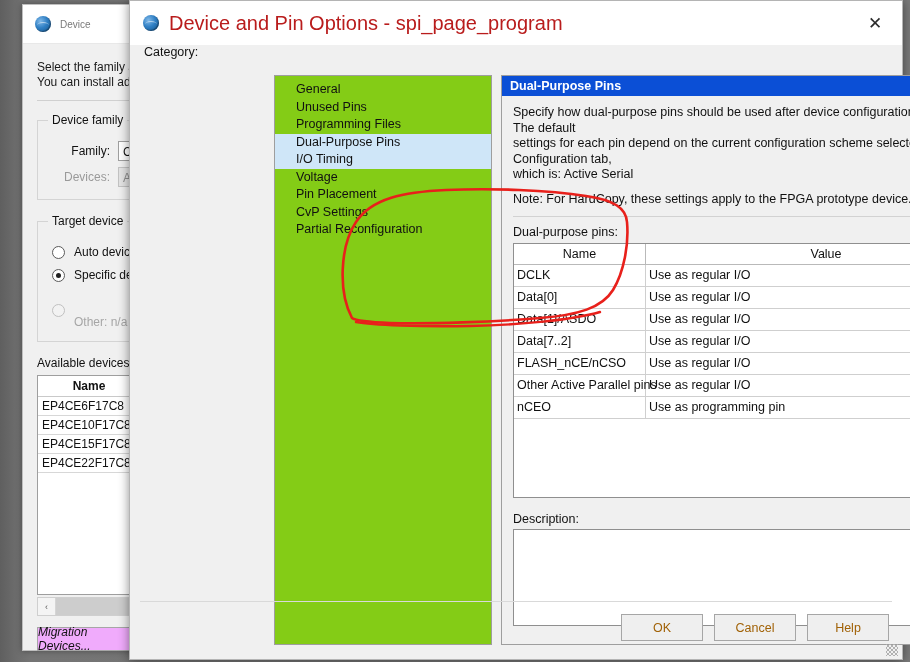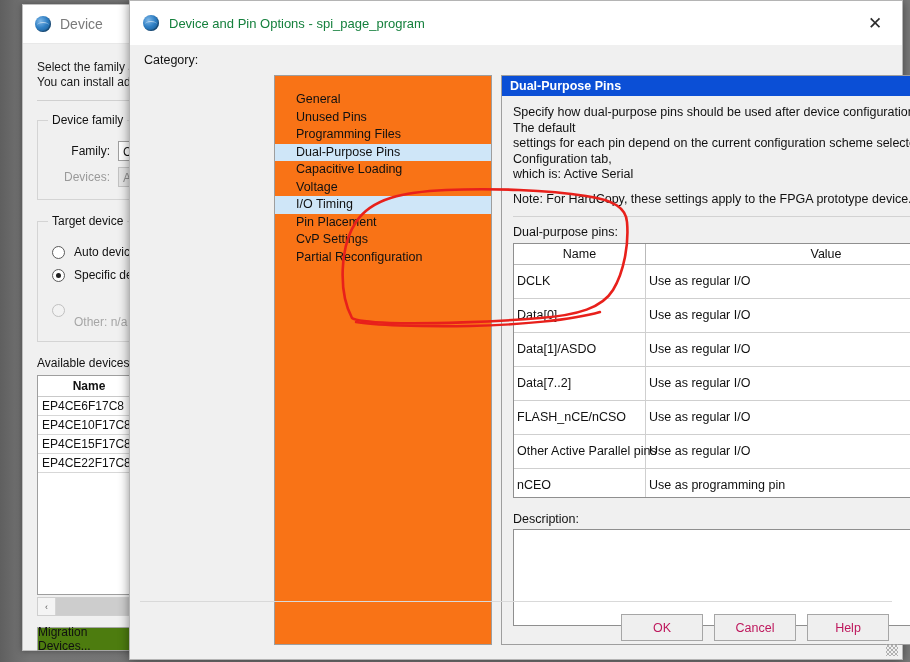--- a/index.html
+++ b/index.html
@@ -38,21 +38,21 @@
   .win-globe{
     width:16px;height:16px;border-radius:50%;
     background:radial-gradient(circle at 34% 32%,#7fb8e8 0%,#2f7fc4 45%,#14548c 100%);
     box-shadow:inset -1px -1px 1px rgba(0,0,0,.35);
     position:relative;flex:none;
   }
   .win-globe:after{
     content:"";position:absolute;left:2px;top:6px;width:12px;height:5px;
     border-top:1px solid rgba(255,255,255,.55);border-radius:50%;
   }
-  #device-title{font-size:14px;color:#7a7a7a;}
+  #device-title{font-size:10px;color:#7a7a7a;}
   #device-body{padding:16px 14px 0 14px;font-size:12px;color:#111;}
   .dev-intro{line-height:15px;color:#1a1a1a;font-size:12px;white-space:nowrap;}
   .hr-sep{height:1px;background:#d0d0d0;margin:10px 0 12px 0;}
   fieldset.group{
     border:1px solid #d4d4d4;border-radius:0;margin:0 0 14px 0;padding:8px 10px 12px 10px;
   }
   fieldset.group legend{font-size:12px;padding:0 4px;color:#111;}
   .fld-row{display:flex;align-items:center;margin-top:6px;gap:8px;}
   .fld-label{font-size:12px;color:#111;width:62px;text-align:right;}
   .fld-label.dim{color:#9a9a9a;}
@@ -87,46 +87,47 @@
   }
   #dev-hscroll{
     margin-top:2px;height:17px;border:1px solid #cfcfcf;background:#f0f0f0;display:flex;align-items:stretch;
   }
   .sb-arrow{
     width:17px;border-right:1px solid #d5d5d5;display:flex;align-items:center;justify-content:center;
     font-size:9px;color:#5a5a5a;background:#f4f4f4;
   }
   .sb-thumb{flex:1;background:#cdcdcd;}
   #migration-btn{
-    margin-top:11px;height:22px;width:105px;border:1px solid #a6a6a6;background:#4d7c0f;
+    margin-top:11px;height:22px;width:105px;border:1px solid #a6a6a6;background:#f0abfc;
     font-size:12px;color:#111;display:flex;align-items:center;justify-content:center;
     font-family:"Liberation Sans", sans-serif;
+    font-style:italic;
   }
 
   
   #dlg{
     position:absolute;left:129px;top:0px;width:772px;height:658px;
     background:#f0f0f0;border:1px solid #b4b4b4;
     box-shadow:0 1px 10px rgba(0,0,0,.45);
   }
   #dlg-titlebar{
     height:44px;background:#fff;display:flex;align-items:center;padding-left:13px;gap:10px;
     position:relative;
   }
-  #dlg-title{font-size:13px;color:#15803d;}
+  #dlg-title{font-size:20px;color:#b91c1c;}
   #dlg-close{
     position:absolute;right:10px;top:10px;width:34px;height:24px;
     display:flex;align-items:center;justify-content:center;font-size:17px;color:#2b2b2b;
     font-family:"Liberation Sans", sans-serif;
   }
   #dlg-body{position:absolute;left:0;top:44px;right:0;bottom:0;}
-  #cat-label{position:absolute;left:14px;top:8px;font-size:12.5px;color:#111;}
+  #cat-label{position:absolute;left:14px;top:0;font-size:12.5px;color:#111;}
   #cat-list{
     position:absolute;left:144px;top:30px;width:218px;height:570px;
-    border:1px solid #9e9e9e;background:#f97316;box-sizing:border-box;padding-top:15px;overflow:hidden;
+    border:1px solid #9e9e9e;background:#84cc16;box-sizing:border-box;padding-top:5px;overflow:hidden;
   }
   .cat-item{
     font-size:12.5px;color:#111;padding:1px 0 1px 21px;line-height:15.5px;white-space:nowrap;
   }
   .cat-item.sel{background:#cfe6f8;}
 
   #panel{
     position:absolute;left:371px;top:30px;width:519px;height:570px;
     border:1px solid #9e9e9e;background:#f0f0f0;box-sizing:border-box;
   }
@@ -143,38 +144,38 @@
   #pin-table-wrap{
     border:1px solid #8f8f8f;background:#fff;height:255px;box-sizing:border-box;overflow:hidden;
   }
   #pin-table{border-collapse:collapse;width:100%;font-size:12.5px;table-layout:fixed;}
   #pin-table th{
     font-weight:normal;border-right:1px solid #b9b9b9;border-bottom:1px solid #b9b9b9;
     padding:3px 0;background:#fff;color:#111;
   }
   #pin-table td{
     border-right:1px solid #cfcfcf;border-bottom:1px solid #cfcfcf;
-    padding:8px 3px;color:#111;white-space:nowrap;height:17px;
+    padding:2px 3px;color:#111;white-space:nowrap;height:17px;
   }
   .col-name{width:131px;}
 
   #desc-label{font-size:12.5px;color:#111;margin:14px 0 3px 0;}
   #desc-box{border:1px solid #8f8f8f;background:#fff;height:97px;box-sizing:border-box;}
   #reset-row{display:flex;justify-content:flex-end;margin-top:9px;}
 
   #dlg-footer{
     position:absolute;left:0;right:0;bottom:0;height:58px;
   }
   #footer-rule{position:absolute;left:10px;right:10px;top:0;height:1px;background:#d9d9d9;}
   #footer-btns{
     position:absolute;right:13px;top:13px;display:flex;gap:11px;
   }
   .fbtn{
     width:80px;height:25px;border:1px solid #a6a6a6;background:#efefef;
-    font-size:12.5px;color:#be185d;display:flex;align-items:center;justify-content:center;
+    font-size:12.5px;color:#a16207;display:flex;align-items:center;justify-content:center;
   }
   #grip{
     position:absolute;right:4px;bottom:3px;width:12px;height:12px;
     background-image:
       radial-gradient(#b0b0b0 40%,transparent 41%),
       radial-gradient(#b0b0b0 40%,transparent 41%);
     background-size:4px 4px;background-position:0 0,2px 2px;
   }
 
   
@@ -271,23 +272,22 @@
   </div>
 
   <div id="dlg-body">
     <div id="cat-label">Category:</div>
 
     <div id="cat-list">
       <div class="cat-item">General</div>
       <div class="cat-item">Unused Pins</div>
       <div class="cat-item">Programming Files</div>
       <div class="cat-item sel">Dual-Purpose Pins</div>
-      <div class="cat-item">Capacitive Loading</div>
+      <div class="cat-item sel">I/O Timing</div>
       <div class="cat-item">Voltage</div>
-      <div class="cat-item sel">I/O Timing</div>
       <div class="cat-item">Pin Placement</div>
       <div class="cat-item">CvP Settings</div>
       <div class="cat-item">Partial Reconfiguration</div>
     </div>
 
     <div id="panel">
       <div id="panel-header">Dual-Purpose Pins</div>
       <div id="panel-inner">
         <div class="p-text">Specify how dual-purpose pins should be used after device configuration is complete. The default</div>
         <div class="p-text">settings for each pin depend on the current configuration scheme selected in the Configuration tab,</div>

